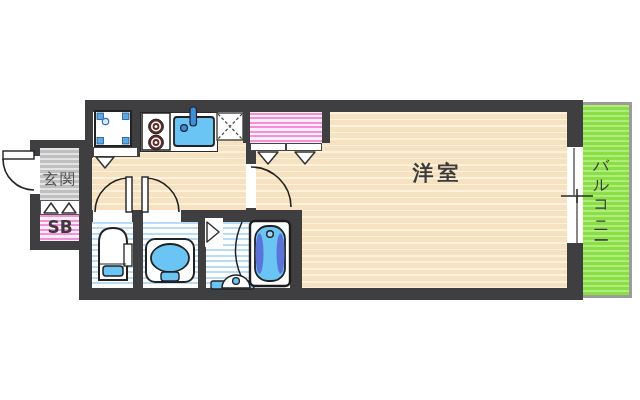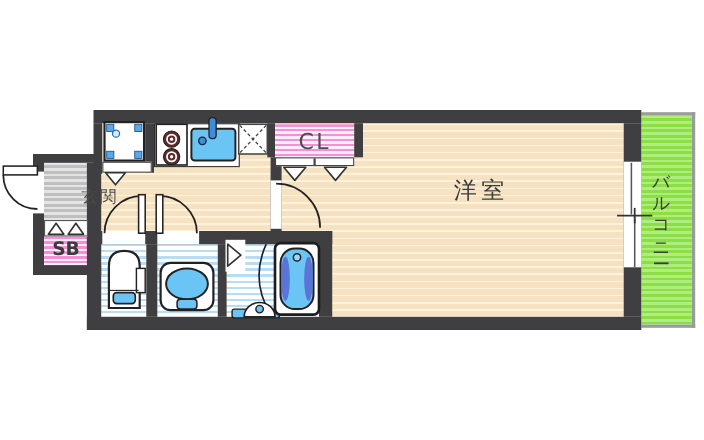--- a/index.html
+++ b/index.html
@@ -173,19 +173,18 @@
 
     <g>
       <line x1="574" y1="148" x2="574" y2="195" stroke="#555" stroke-width="1.4"></line>
       <line x1="577" y1="197" x2="577" y2="243" stroke="#555" stroke-width="1.4"></line>
       <line x1="561" y1="196" x2="593" y2="196" stroke="#333" stroke-width="1.6"></line>
       <line x1="577" y1="189" x2="577" y2="203" stroke="#333" stroke-width="1.6"></line>
     </g>
   </svg>
 
   <div class="label" style="left:375px;top:161px;width:125px;text-align:center;font-size:21px;">
-    <div style="letter-spacing:4px;">洋室</div>
+    <div style="letter-spacing:4px;font-weight:bold;">洋室</div>
   </div>
-  <div class="label" style="left:40px;top:170px;width:40px;text-align:center;font-size:15px;letter-spacing:2px;color:#4a4a4a;padding-left:31px;">玄関</div>
+  <div class="label" style="left:40px;top:170px;width:40px;text-align:center;font-size:15px;letter-spacing:2px;color:#4a4a4a;">玄関</div>
   <div class="label" style="left:40px;top:217px;width:40px;text-align:center;font-size:17px;font-weight:600;">SB</div>
-  <div class="label" style="left:250px;top:116px;width:72px;text-align:center;font-size:20px;letter-spacing:2px;color:#4d4d4d;">CL</div>
   <div class="label" style="left:592px;top:147px;height:120px;writing-mode:vertical-rl;text-orientation:mixed;font-size:16px;letter-spacing:3px;">バルコニー</div>
 </div>
 
 </body></html>

